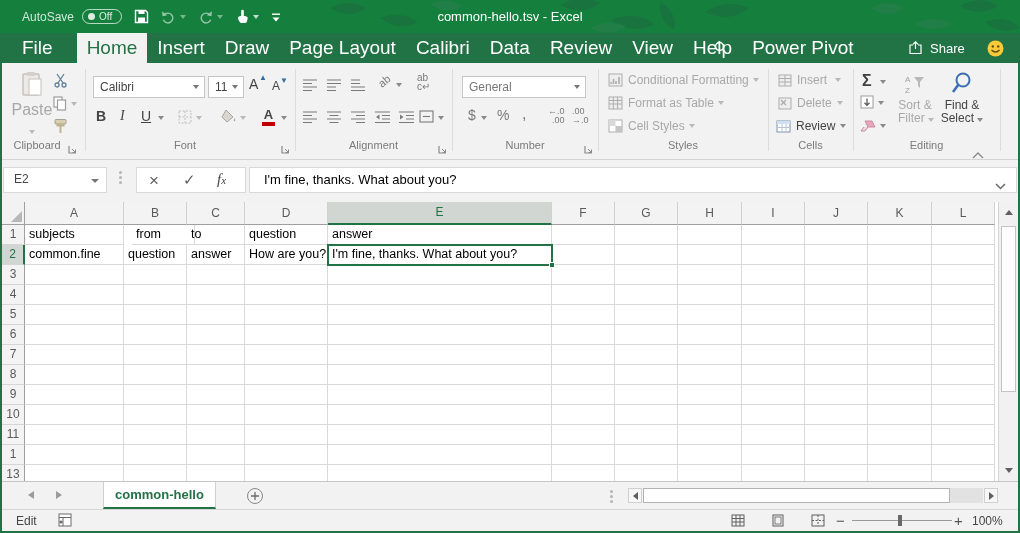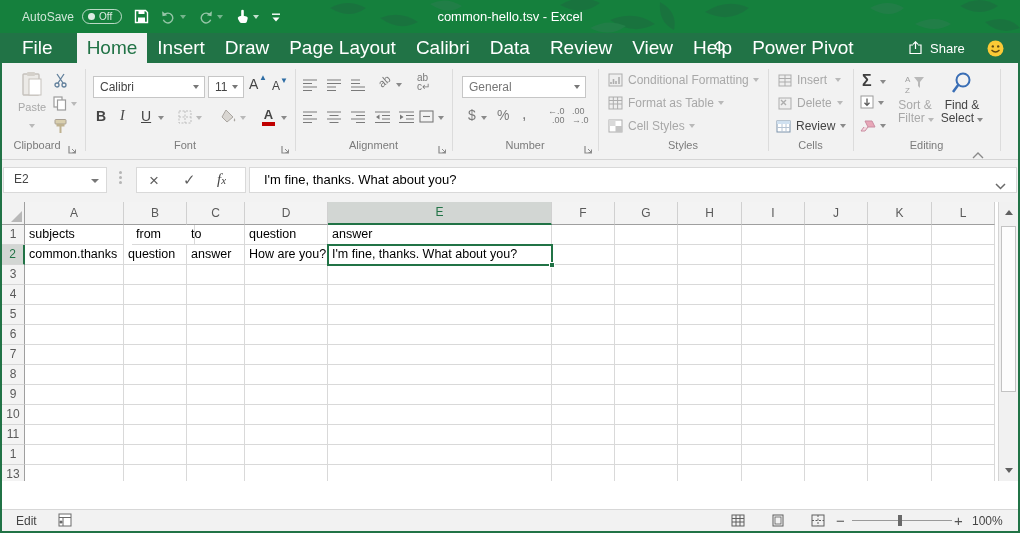--- a/index.html
+++ b/index.html
@@ -34,21 +34,21 @@
 .gdiv{position:absolute;top:6px;height:82px;width:1px;background:#dcdcdc}
 .glabel{position:absolute;top:76px;font-size:11px;color:#7b7b7b;text-align:center}
 .launcher{position:absolute;top:77px;width:10px;height:10px}
 .combo{position:absolute;background:#fff;border:1px solid #c6c6c6;font-size:12px;color:#444;display:flex;align-items:center}
 .combo .cv{padding-left:6px;flex:1;white-space:nowrap;overflow:hidden}
 .ccaret{width:0;height:0;border-left:3.5px solid transparent;border-right:3.5px solid transparent;border-top:4px solid #777;margin-right:5px}
 .gcaret{width:0;height:0;border-left:3px solid transparent;border-right:3px solid transparent;border-top:4px solid #8a8a8a;display:inline-block}
 .gcaret.disabled{border-top-color:#b9b9b9}
 .ribtxt{font-size:12px;color:#444;white-space:nowrap}
 .ribtxt.disabled{color:#a8a8a8}
-.bigbtn-label{font-size:11px;color:#a8a8a8;text-align:center}
+.bigbtn-label{font-size:16px;color:#a8a8a8;text-align:center}
 .styleitem{position:absolute;display:flex;align-items:center}
 .styleitem .lbl{font-size:12px;color:#a8a8a8;margin-left:5px;white-space:nowrap}
 .styleitem .lbl.en{color:#444}
 
 .fbar{position:absolute;left:0;top:160px;width:1020px;height:42px;background:#f2f2f2}
 .fbox{position:absolute;background:#fff;border:1px solid #d9d9d9}
 .namebox-text{position:absolute;left:10px;top:4px;font-size:12px;color:#444}
 .fdots{position:absolute;left:119px;top:11px;width:3px;display:flex;flex-direction:column}
 .fdots i{width:3px;height:3px;border-radius:50%;background:#b5b5b5;margin-bottom:2px}
 .fsym{position:absolute;font-size:15px;color:#5f5f5f}
@@ -487,21 +487,21 @@
       <div class="gcell" style="left: 245px; top: 0px; width: 83px;">question</div>
       <div class="gcell" style="left: 328px; top: 0px; width: 224px;">answer</div>
       <div class="gcell" style="left: 552px; top: 0px; width: 63px;"></div>
       <div class="gcell" style="left: 615px; top: 0px; width: 63px;"></div>
       <div class="gcell" style="left: 678px; top: 0px; width: 64px;"></div>
       <div class="gcell" style="left: 742px; top: 0px; width: 63px;"></div>
       <div class="gcell" style="left: 805px; top: 0px; width: 63px;"></div>
       <div class="gcell" style="left: 868px; top: 0px; width: 64px;"></div>
       <div class="gcell" style="left: 932px; top: 0px; width: 63px;"></div>
       <div class="rowhead sel" style="top: 20px;">2</div>
-      <div class="gcell" style="left: 25px; top: 20px; width: 99px;">common.thanks</div>
+      <div class="gcell" style="left: 25px; top: 20px; width: 99px;">common.fine</div>
       <div class="gcell" style="left: 124px; top: 20px; width: 63px;">question</div>
       <div class="gcell" style="left: 187px; top: 20px; width: 58px;">answer</div>
       <div class="gcell" style="left: 245px; top: 20px; width: 83px;">How are you?</div>
       <div class="gcell" style="left: 328px; top: 20px; width: 224px;">I'm fine, thanks. What about you?</div>
       <div class="gcell" style="left: 552px; top: 20px; width: 63px;"></div>
       <div class="gcell" style="left: 615px; top: 20px; width: 63px;"></div>
       <div class="gcell" style="left: 678px; top: 20px; width: 64px;"></div>
       <div class="gcell" style="left: 742px; top: 20px; width: 63px;"></div>
       <div class="gcell" style="left: 805px; top: 20px; width: 63px;"></div>
       <div class="gcell" style="left: 868px; top: 20px; width: 64px;"></div>
@@ -652,20 +652,43 @@
       <div class="selbox" style="left: 327px; top: 19px; width: 226px; height: 22px;"></div>
       <div class="fillhandle" style="left: 549px; top: 37px;"></div>
     </div>
 
   <div class="vscroll">
     <div style="position:absolute;left:6px;top:8px;width:0;height:0;border-left:4px solid transparent;border-right:4px solid transparent;border-bottom:5px solid #606060"></div>
     <div class="vthumb"></div>
     <div style="position:absolute;left:6px;bottom:8px;width:0;height:0;border-left:4px solid transparent;border-right:4px solid transparent;border-top:5px solid #606060"></div>
   </div>
 
+  <div class="sheetbar">
+    <div style="position:absolute;left:28px;top:9px;width:0;height:0;border-top:4.5px solid transparent;border-bottom:4.5px solid transparent;border-right:6px solid #9b9b9b"></div>
+    <div style="position:absolute;left:56px;top:9px;width:0;height:0;border-top:4.5px solid transparent;border-bottom:4.5px solid transparent;border-left:6px solid #9b9b9b"></div>
+    <div class="sheettab">common-hello</div>
+    <div class="plusbtn">
+      <svg width="14" height="14" viewBox="0 0 14 14">
+          <path d="M7 3 L7 11 M3 7 L11 7" stroke="#6a6a6a" stroke-width="1.3"></path>
+        </svg>
+    </div>
+    <div class="fdots" style="position:absolute;left:610px;top:8px">
+        <i></i>
+        <i></i>
+        <i></i>
+      </div>
+    <div class="hs-arrowbox" style="left:628px">
+        <span style="width:0;height:0;border-top:4px solid transparent;border-bottom:4px solid transparent;border-right:5px solid #5f5f5f"></span>
+      </div>
+    <div style="position:absolute;left:643px;top:6px;width:340px;height:15px;background:#e2e2e2"></div>
+    <div class="hscroll-thumb"></div>
+    <div class="hs-arrowbox" style="left:984px">
+        <span style="width:0;height:0;border-top:4px solid transparent;border-bottom:4px solid transparent;border-left:5px solid #5f5f5f"></span>
+      </div>
+  </div>
 
   <div class="statusbar">
     <span style="position:absolute;left:16px;top:4px">Edit</span>
     <span style="position:absolute;left:58px;top:3px">
       <svg width="14" height="14" viewBox="0 0 14 14">
           <rect x="1" y="1" width="12" height="12" fill="#fff" stroke="#6a6a6a"></rect>
           <path d="M1 4.5 L13 4.5 M5 4.5 L5 13" stroke="#6a6a6a" stroke-width="1"></path>
           <circle cx="3" cy="9" r="1.6" fill="#6a6a6a"></circle>
         </svg>
     </span>

